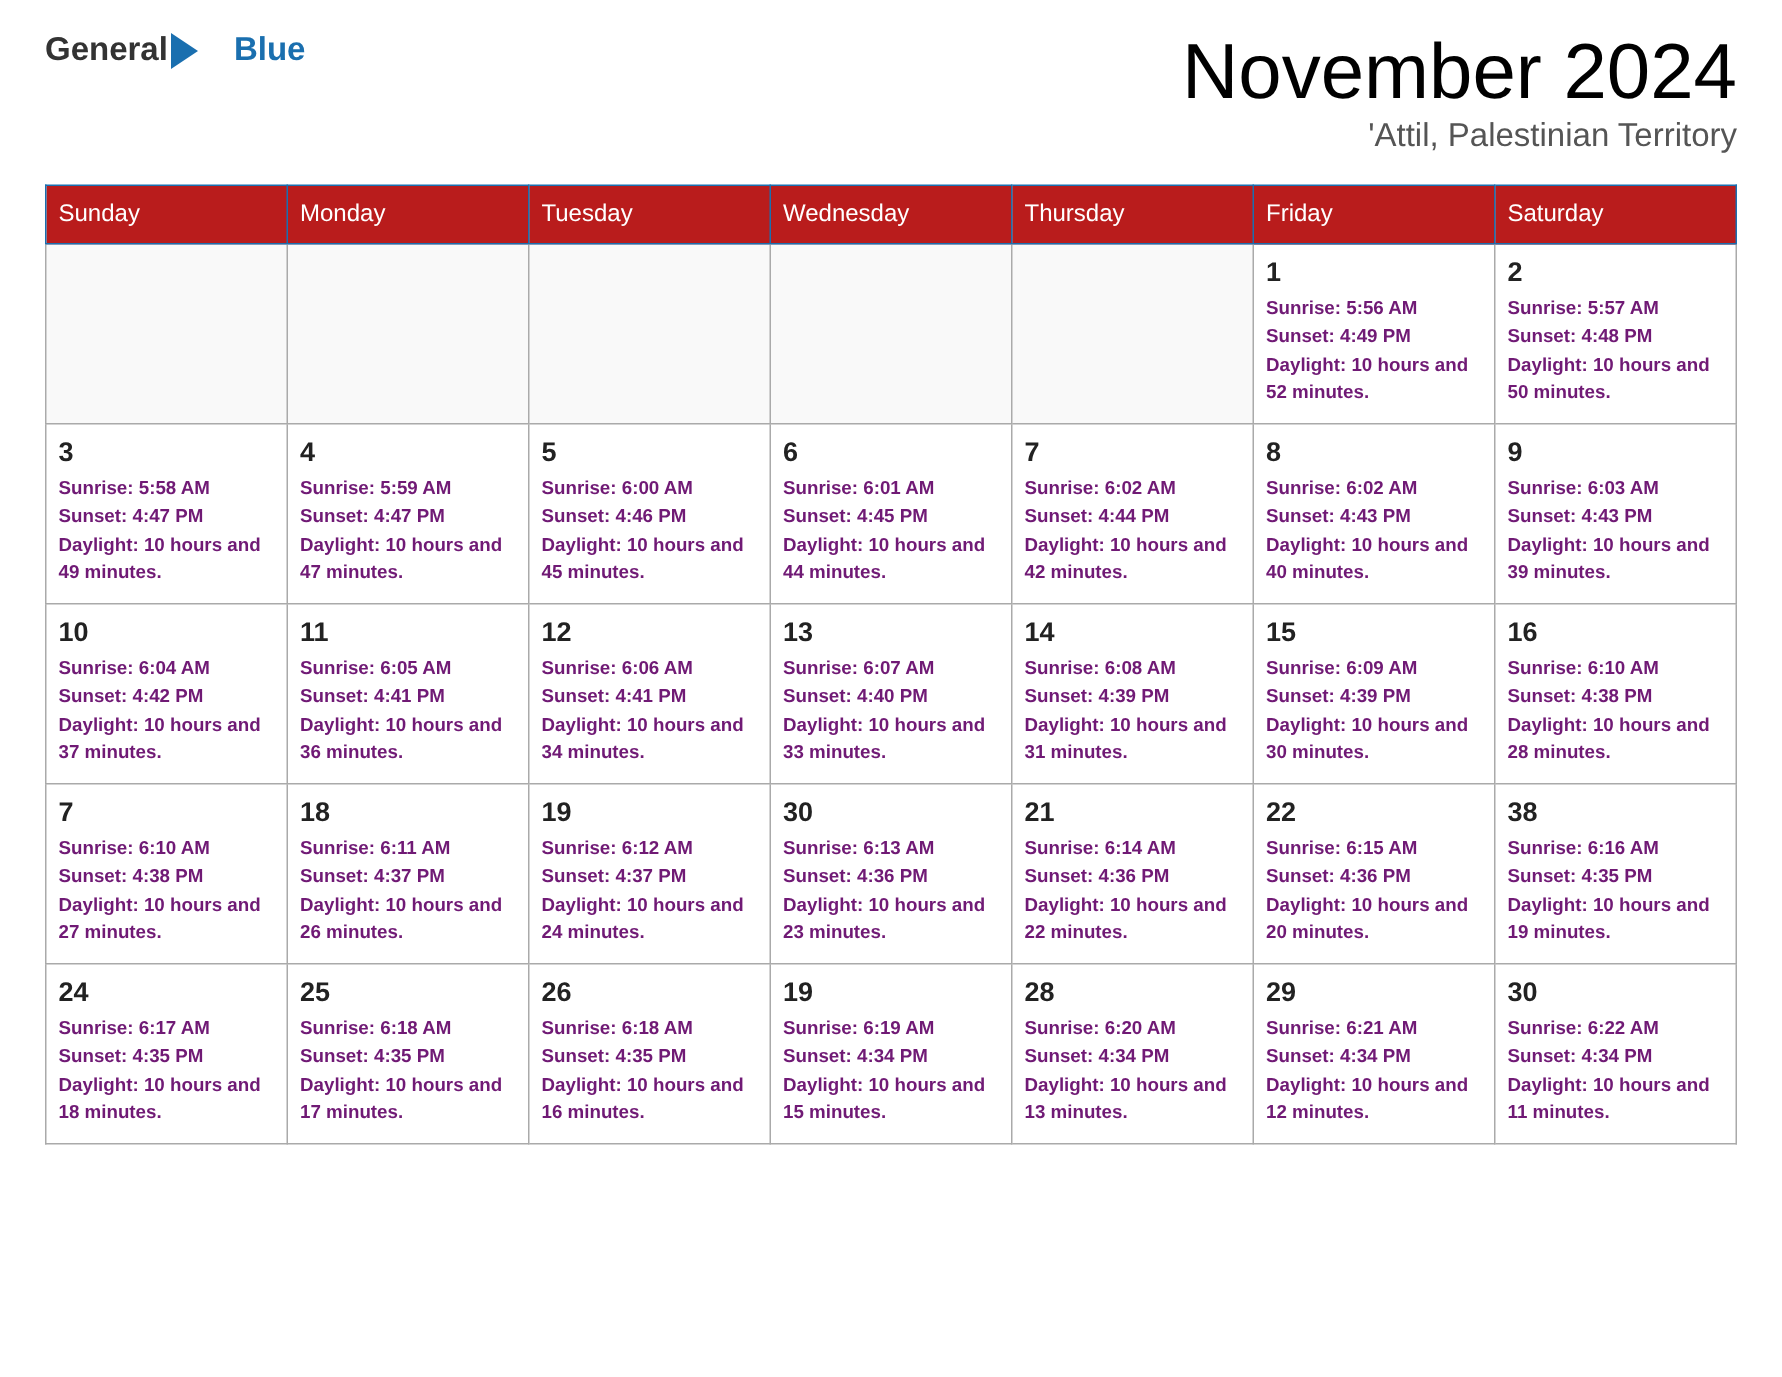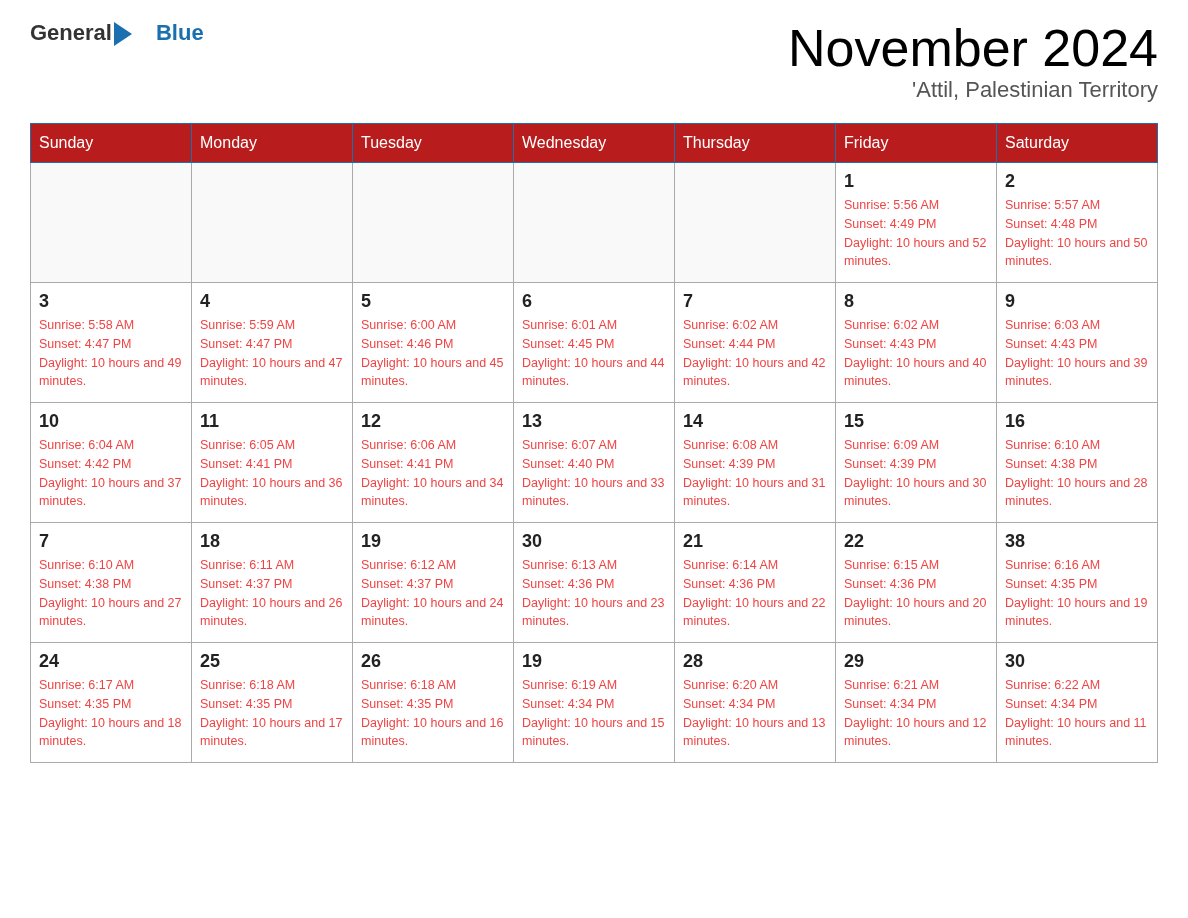--- a/index.html
+++ b/index.html
@@ -84,22 +84,23 @@
     }
     .day-number {
       font-size: 18px;
       font-weight: bold;
       color: #222;
       display: block;
       margin-bottom: 4px;
     }
     .day-info {
       font-size: 12.5px;
-      color: #ef4444;
+      color: #701a75;
       line-height: 1.5;
+      font-weight: bold;
     }
     .empty-cell {
       background: #f9f9f9;
     }
     tr.week-row td {
       height: 120px;
     }
   </style>
 </head>
 <body>

